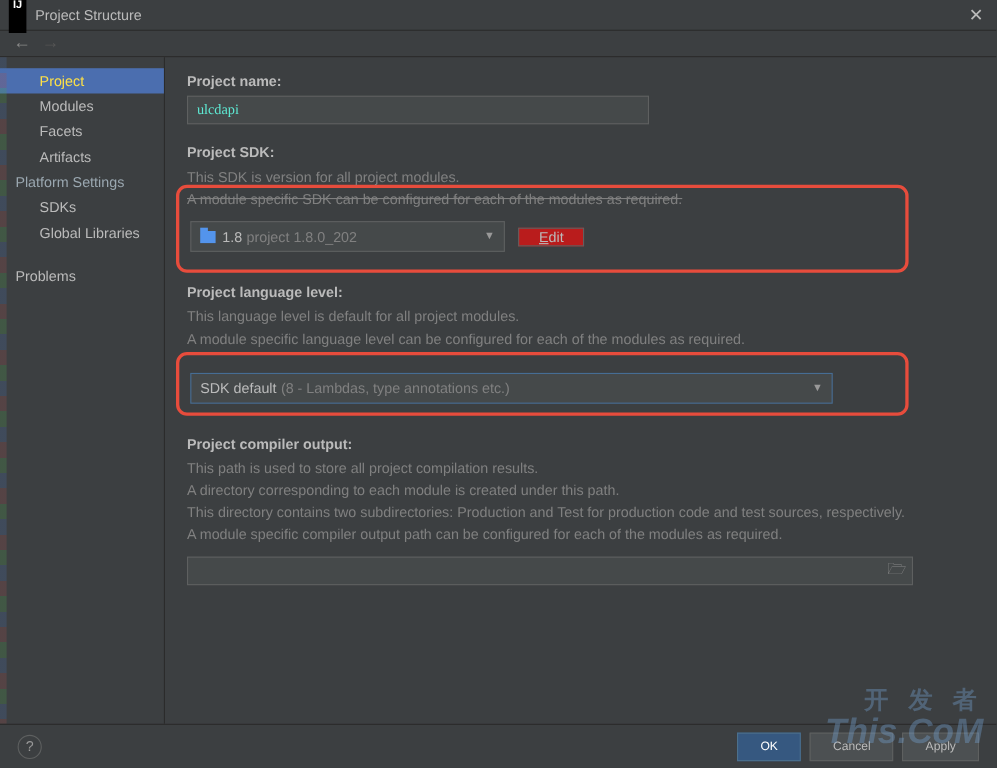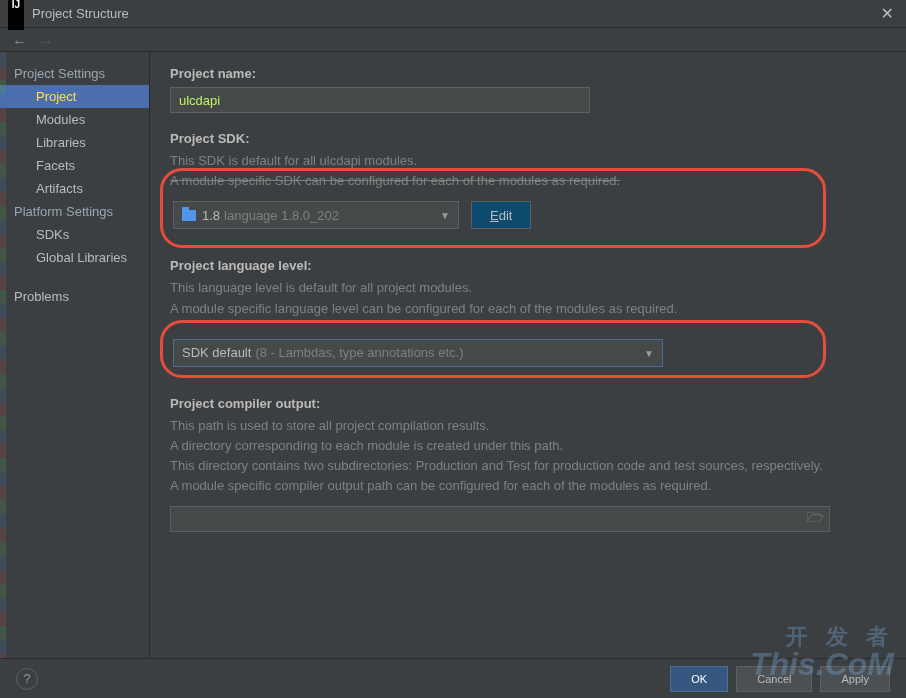--- a/index.html
+++ b/index.html
@@ -81,25 +81,25 @@
     flex: 1;
     padding: 14px 20px 10px 20px;
     overflow: hidden;
   }
   .label-bold { color: #bbbbbb; font-weight: bold; margin-bottom: 6px; }
   .desc { color: #808080; margin-bottom: 2px; line-height: 1.4; }
   .desc.strike { text-decoration: line-through; }
   .input {
     background: #45494a;
     border: 1px solid #5e6060;
-    color: #bef264;
+    color: #5eead4;
     padding: 4px 8px;
     width: 420px;
     height: 26px;
-    font-family: Liberation Sans, sans-serif;
+    font-family: Liberation Serif, serif;
     font-size: 13px;
   }
   .input.long { width: 660px; }
   .dropdown {
     background: #45494a;
     border: 1px solid #5e6060;
     height: 28px;
     display: flex;
     align-items: center;
     padding: 0 8px;
@@ -116,46 +116,46 @@
     margin-right: 6px;
     position: relative;
   }
   .dd-icon::after {
     content: ""; position: absolute; top: -3px; left: 0;
     width: 7px; height: 3px; background: #5394ec;
   }
   .dd-text-main { color: #bbbbbb; }
   .dd-text-sub { color: #808080; margin-left: 4px; }
   .btn {
-    background: #0c4a6e;
+    background: #b91c1c;
     border: 1px solid #5e6060;
     color: #bbbbbb;
-    height: 28px;
+    height: 17px;
     padding: 0 18px;
     cursor: pointer;
     font-family: inherit;
     font-size: 13px;
   }
   .btn .u { text-decoration: underline; }
   .sdk-row {
     display: flex;
     gap: 12px;
     align-items: center;
     margin: 8px 0 8px 0;
   }
   .sdk-row .dropdown { width: 286px; }
   .red-box {
     border: 3px solid #e74c3c;
-    border-radius: 22px;
+    border-radius: 10px;
     padding: 6px 10px 8px 10px;
     margin-left: -10px;
     margin-right: 60px;
   }
   .red-box-1 { margin-top: -24px; padding-top: 22px; }
-  .lang-row .dropdown { width: 490px; text-align: right; }
+  .lang-row .dropdown { width: 584px; text-align: right; }
   .lang-row { margin-top: 10px; }
   .output-input-wrap {
     position: relative;
     width: 660px;
     margin-top: 10px;
   }
   .folder-icon-btn {
     position: absolute; right: 6px; top: 50%; transform: translateY(-50%);
     color: #888; font-size: 14px;
   }
@@ -219,50 +219,48 @@
 </div>
 
 <div class="navbar">
   <span class="nav-arrow">←</span>
   <span class="nav-arrow disabled">→</span>
 </div>
 
 <div class="body-wrap">
   <div class="sidebar">
     <div class="sidebar-edge"></div>
-    <div class="side-header">Project Settings</div>
     <div class="side-item selected">Project</div>
     <div class="side-item">Modules</div>
-    <div class="side-item">Libraries</div>
     <div class="side-item">Facets</div>
     <div class="side-item">Artifacts</div>
     <div class="side-header">Platform Settings</div>
     <div class="side-item">SDKs</div>
     <div class="side-item">Global Libraries</div>
     <div class="side-gap"></div>
     <div class="side-item" style="padding-left:14px">Problems</div>
   </div>
 
   <div class="main">
 
     <div class="section">
       <div class="label-bold">Project name:</div>
       <input class="input" value="ulcdapi" style="">
     </div>
 
     <div class="section">
       <div class="label-bold">Project SDK:</div>
-      <div class="desc">This SDK is default for all ulcdapi modules.</div>
+      <div class="desc">This SDK is version for all project modules.</div>
       <div class="desc strike">A module specific SDK can be configured for each of the modules as required.</div>
       <div class="red-box red-box-1">
         <div class="sdk-row">
           <div class="dropdown">
             <div class="dd-icon"></div>
             <span class="dd-text-main">1.8</span>
-            <span class="dd-text-sub">language 1.8.0_202</span>
+            <span class="dd-text-sub">project 1.8.0_202</span>
             <span class="dd-arrow">▼</span>
           </div>
           <button class="btn"><span class="u">E</span>dit</button>
         </div>
       </div>
     </div>
 
     <div class="section" style="margin-top:-8px">
       <div class="label-bold">Project language level:</div>
       <div class="desc">This language level is default for all project modules.</div>

